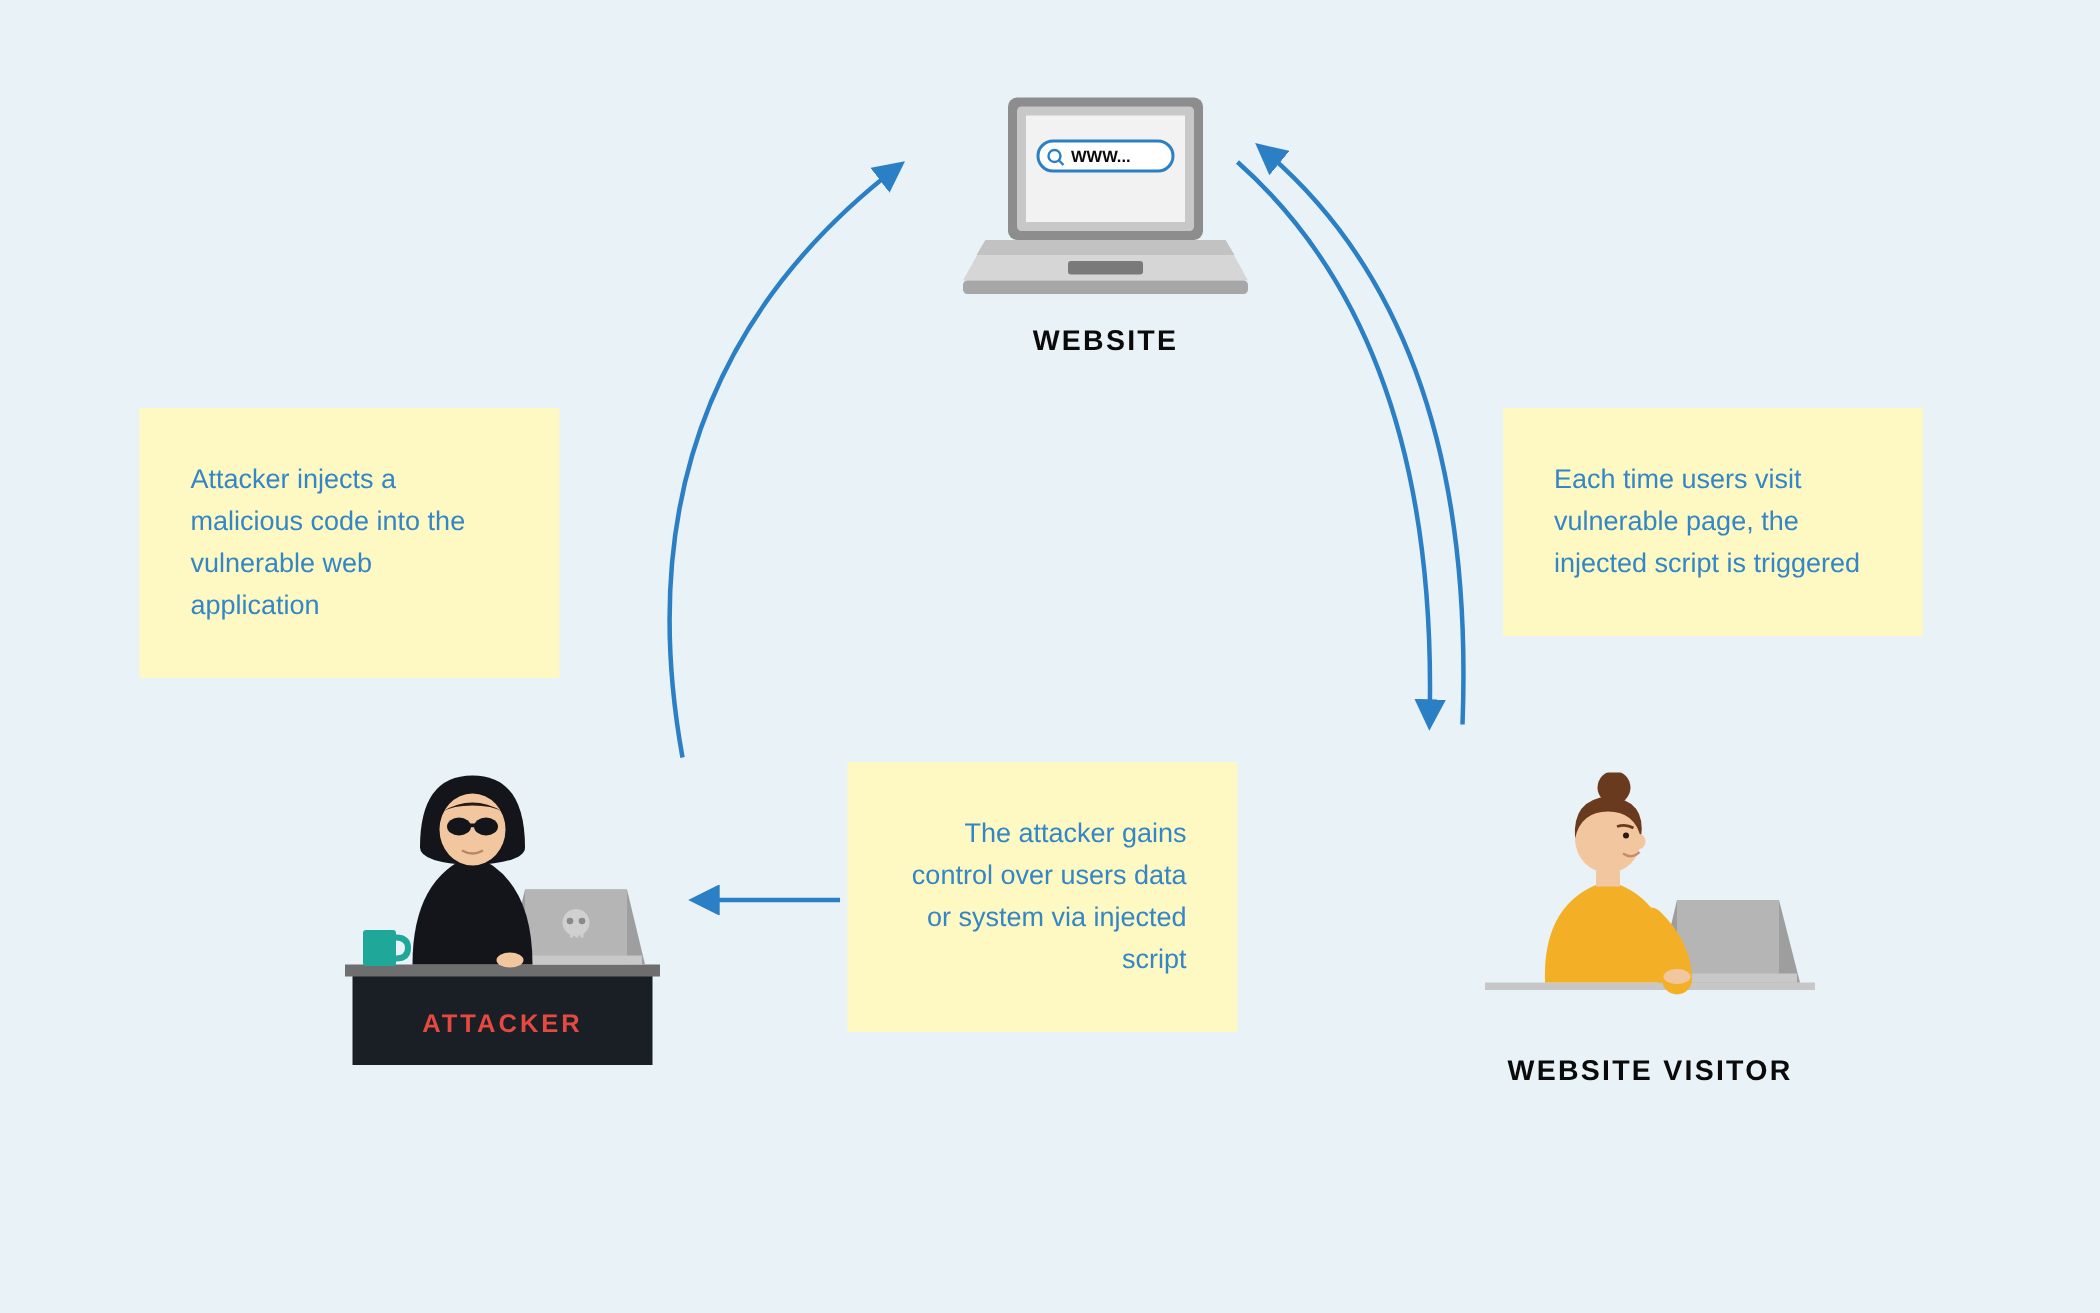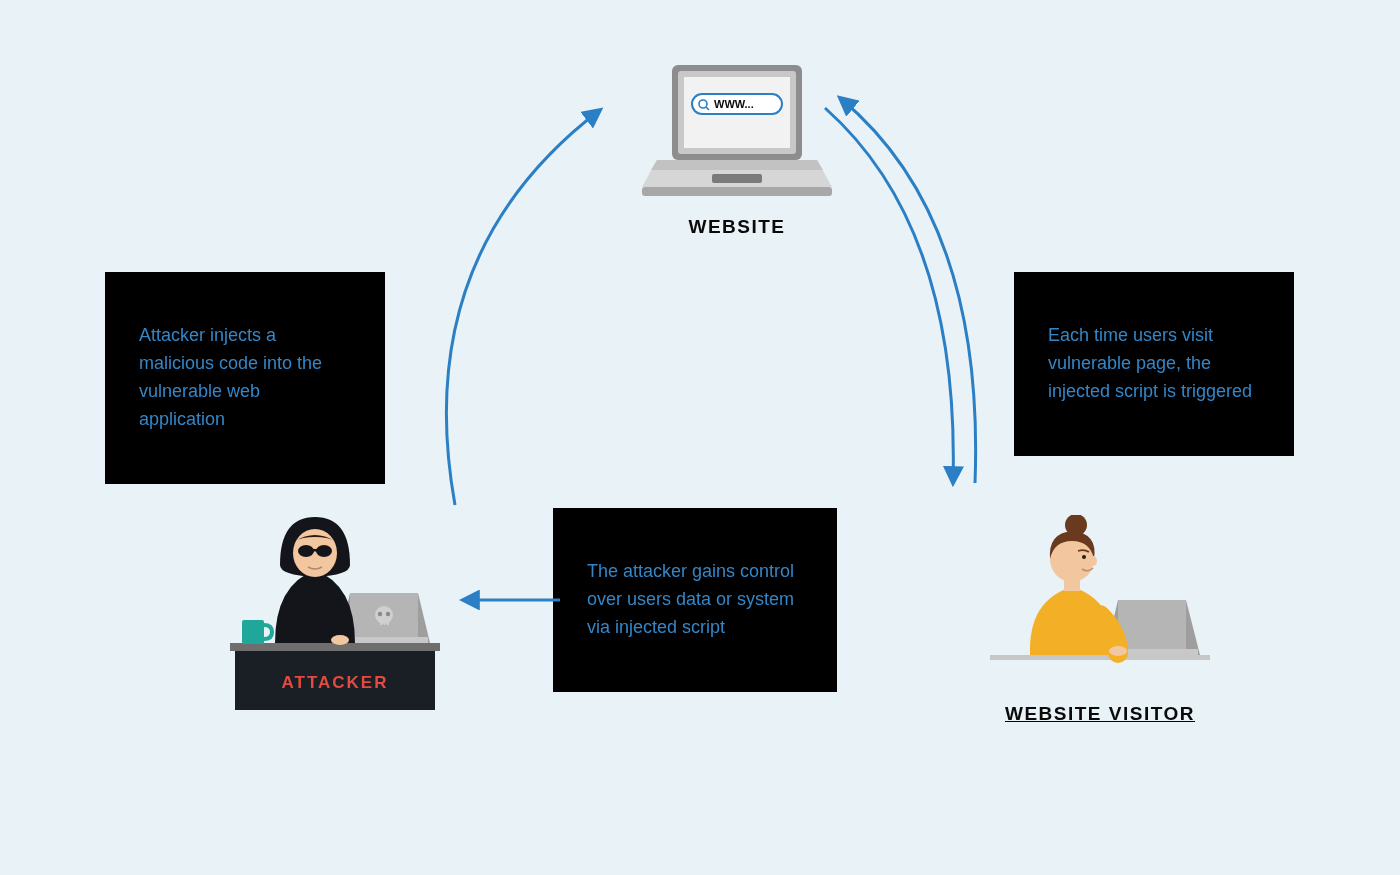--- a/index.html
+++ b/index.html
@@ -12,28 +12,27 @@
       overflow: hidden;
     }
     .label {
       font-weight: 700;
       font-size: 19px;
       letter-spacing: 1.5px;
       color: #0a0a0a;
       text-align: center;
     }
     .info-box {
-      background: #000000;
+      background: #fef9c3;
       color: #3486c7;
       font-size: 18px;
       line-height: 1.55;
-      padding: 50px 34px;
+      padding: 34px 34px;
       width: 280px;
       position: absolute;
-      margin-left: 12px;
     }
     .laptop-website {
       position: absolute;
       left: 642px;
       top: 60px;
       width: 190px;
       text-align: center;
     }
     .laptop-website .label { margin-top: 12px; }
     .attacker-svg {
@@ -43,21 +42,21 @@
       width: 230px;
       text-align: right;
     }
     .visitor-svg {
       position: absolute;
       left: 990px;
       top: 515px;
       width: 220px;
       text-align: center;
     }
-    .visitor-svg .label { margin-top: 14px; text-decoration: underline; }
+    .visitor-svg .label { margin-top: 14px; }
     .arrow {
       position: absolute;
       pointer-events: none;
     }
   </style>
 </head>
 <body>
 
 <div class="laptop-website">
   <svg width="190" height="140" viewBox="0 0 190 140">
@@ -78,21 +77,21 @@
     <rect x="0" y="127" width="190" height="9" rx="3" fill="#a7a7a7"></rect>
     <rect x="70" y="114" width="50" height="9" rx="2" fill="#7a7a7a"></rect>
   </svg>
   <div class="label">WEBSITE</div>
 </div>
 
 <div class="info-box" style="left:93px; top:272px;">Attacker injects a malicious code into the vulnerable web application</div>
 
 <div class="info-box" style="left:1002px; top:272px;">Each time users visit vulnerable page, the injected script is triggered</div>
 
-<div class="info-box" style="left:541px; top:508px; width:284px;">The attacker gains control over users data or system via injected script</div>
+<div class="info-box" style="left:565px; top:508px; width:260px;text-align:right;">The attacker gains control over users data or system via injected script</div>
 
 <div class="attacker-svg">
   <svg width="230" height="215" viewBox="0 0 230 215">
 
     <rect x="15" y="145" width="200" height="60" fill="#1a1f26"></rect>
 
     <rect x="10" y="138" width="210" height="8" fill="#6e6e6e"></rect>
 
     <polygon points="118,138 210,138 198,88 130,88" fill="#9e9e9e"></polygon>
     <rect x="130" y="88" width="68" height="50" fill="#b5b5b5"></rect>

